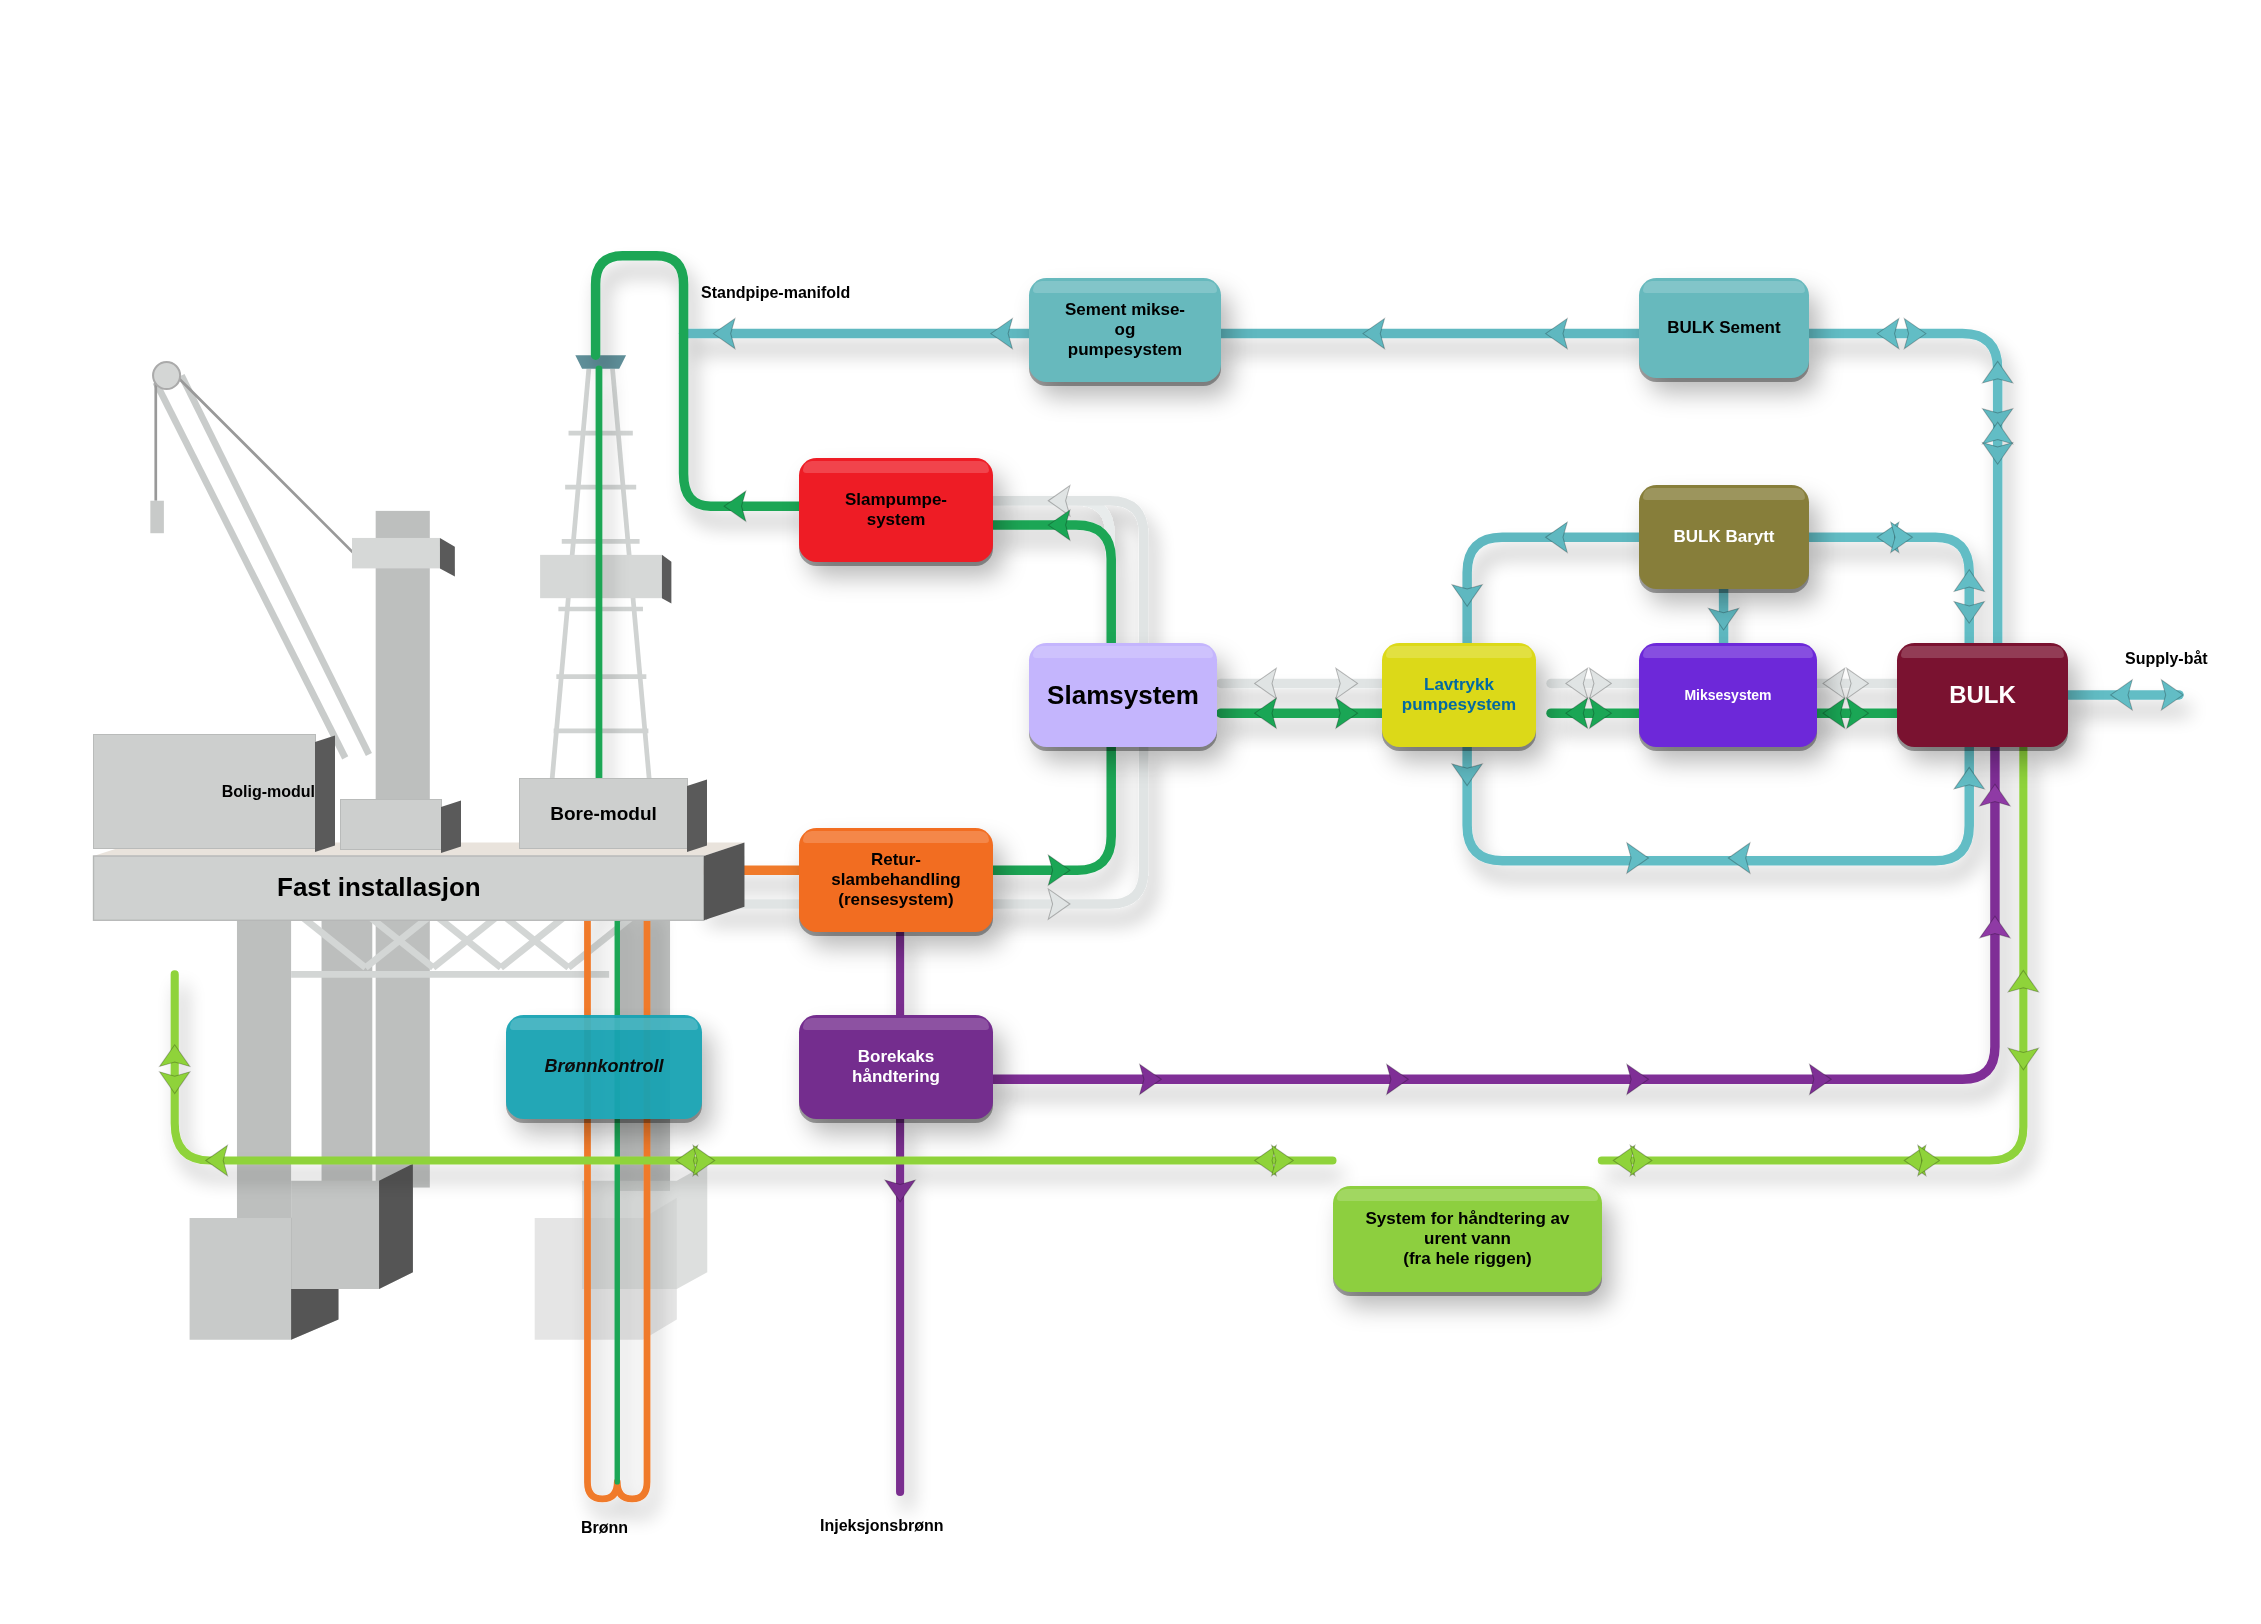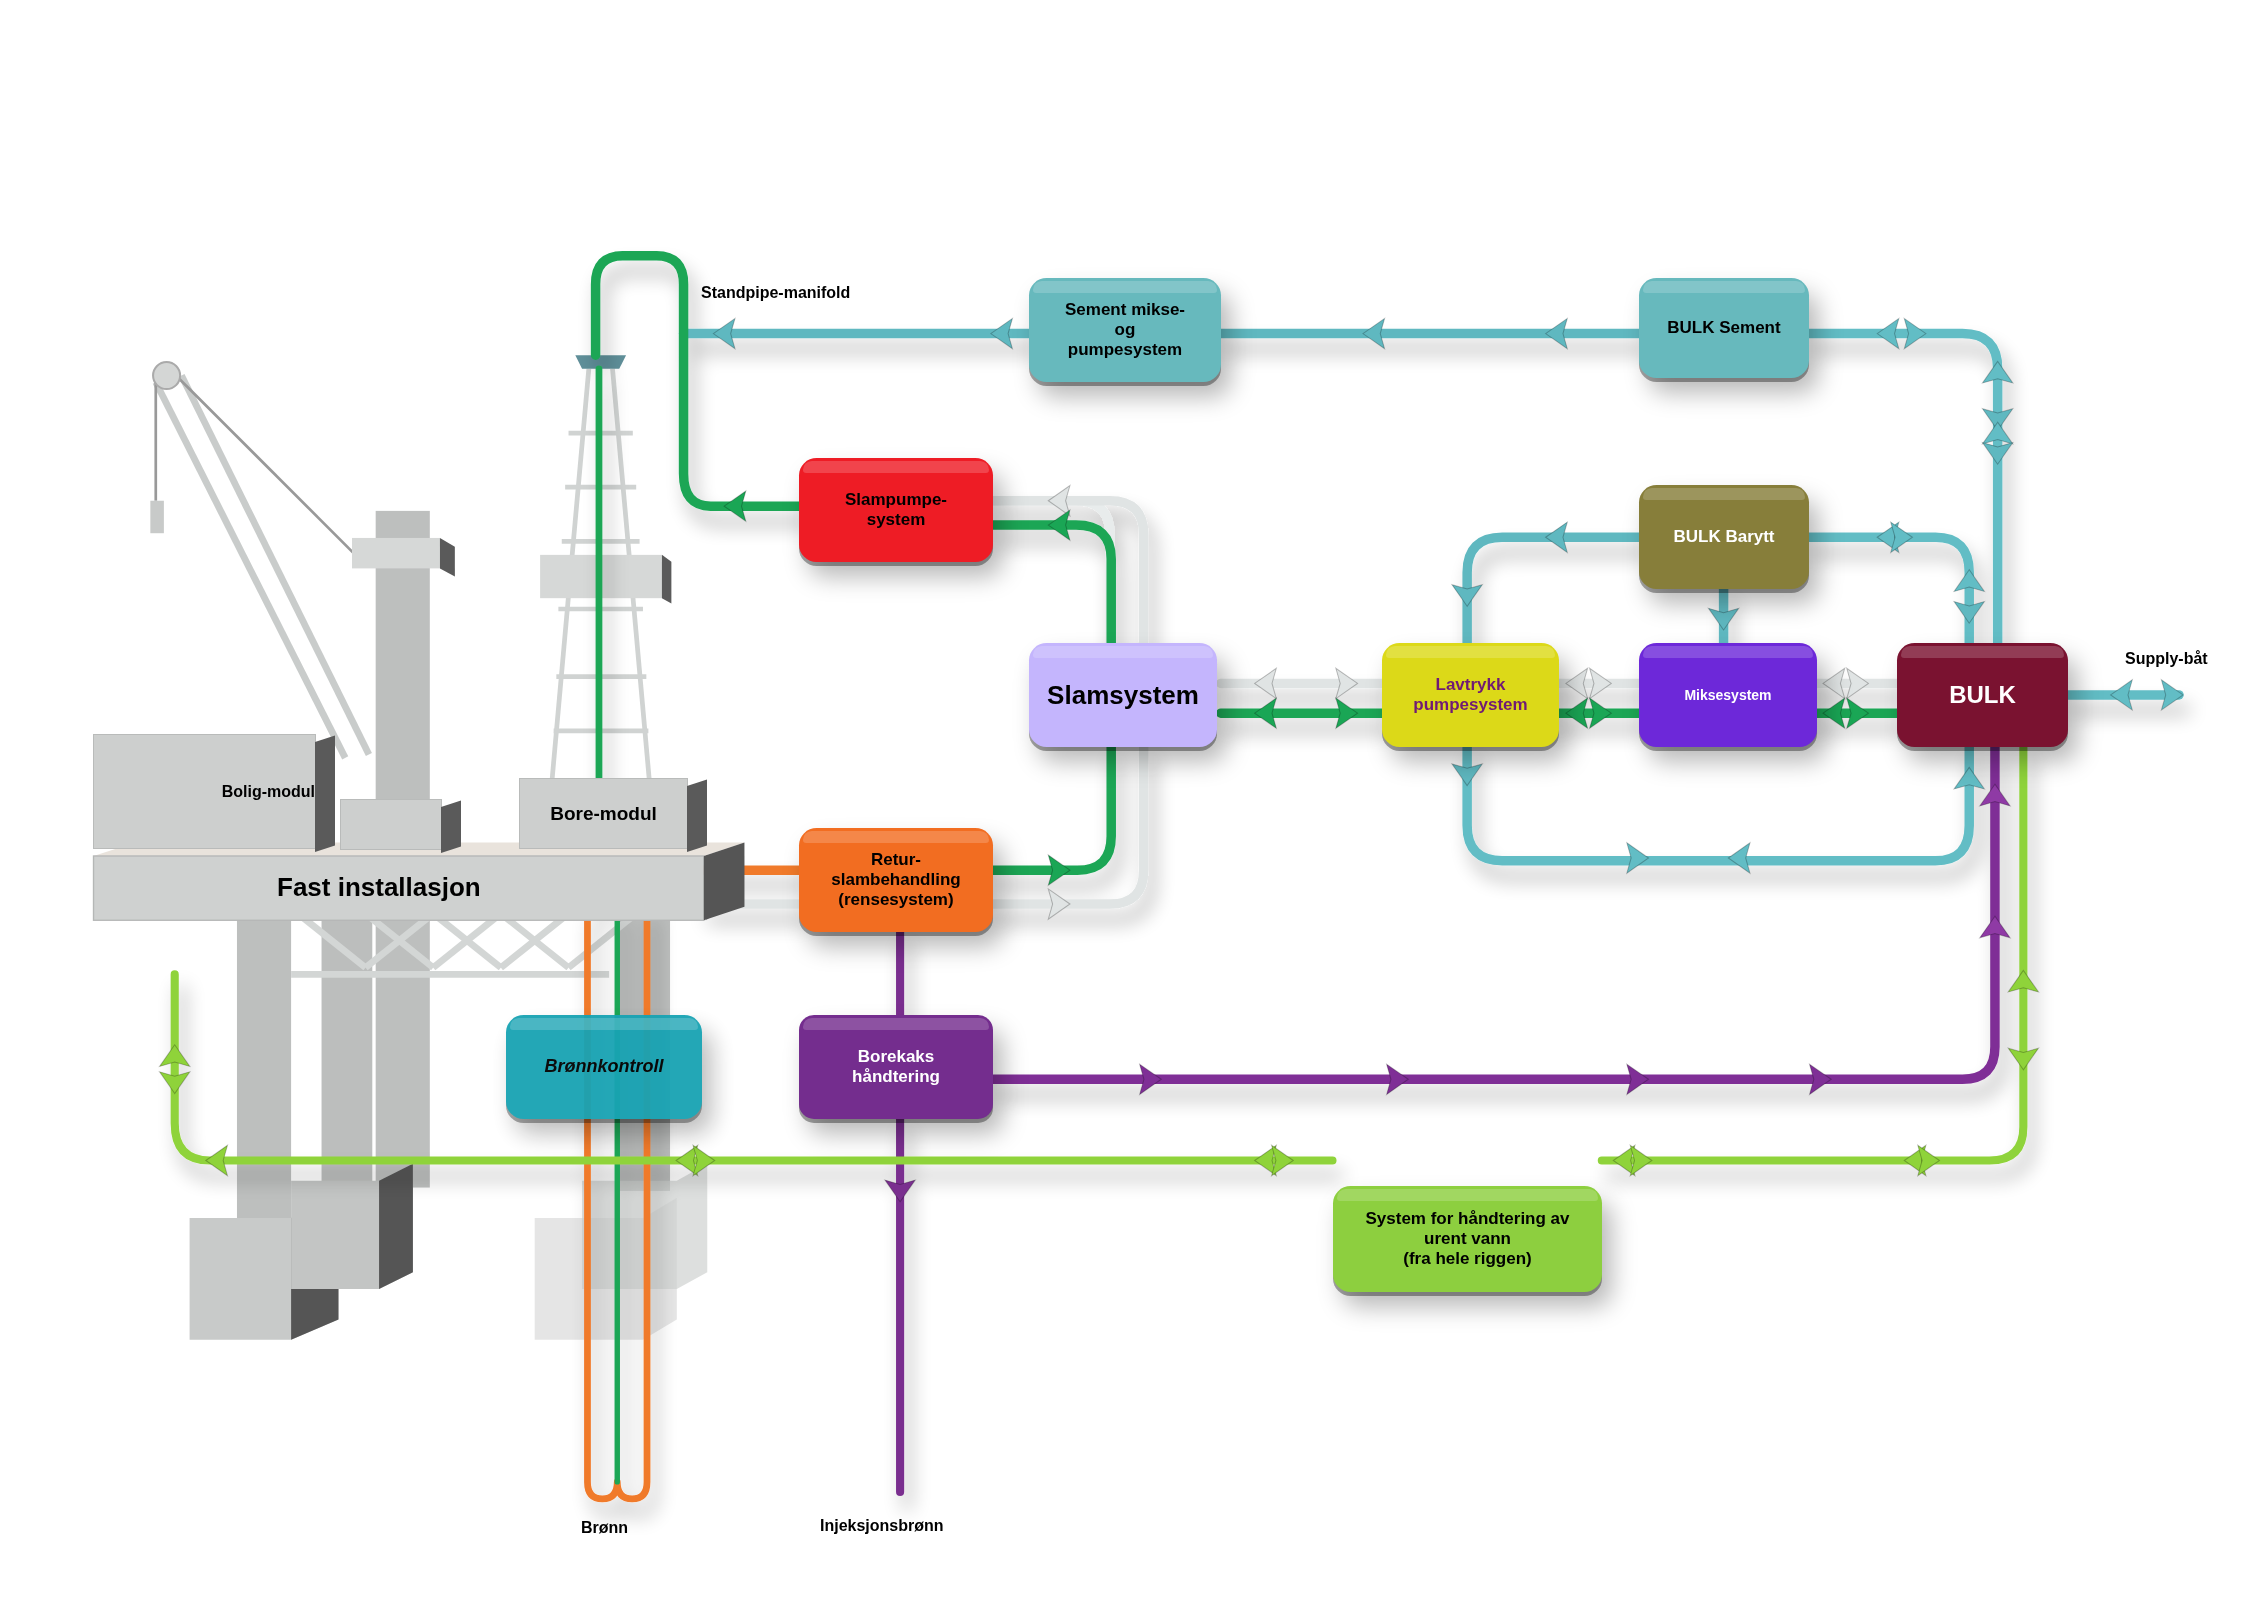--- a/index.html
+++ b/index.html
@@ -227,36 +227,36 @@
 <div class="box" id="b-slampumpe" style="left: 799px; top: 458px; width: 194px; height: 104px; font-size: 17px; background: rgb(238, 28, 37); color: rgb(0, 0, 0);">
     <span>Slampumpe-
 system</span>
   </div>
 <div class="box" id="b-bulk_barytt" style="left: 1639px; top: 485px; width: 170px; height: 104px; font-size: 17px; background: rgb(135, 126, 58); color: rgb(255, 255, 255);">
     <span>BULK Barytt</span>
   </div>
 <div class="box" id="b-slamsystem" style="left: 1029px; top: 643px; width: 188px; height: 104px; font-size: 26px; background: #c4b5fd; color: rgb(0, 0, 0);">
     <span>Slamsystem</span>
   </div>
-<div class="box" id="b-lavtrykk" style="left: 1382px; top: 643px; width: 177px; height: 104px; font-size: 17px; background: rgb(220, 217, 24); color: #701a75;">
+<div class="box" id="b-lavtrykk" style="left: 1382px; top: 643px; width: 154px; height: 104px; font-size: 17px; background: rgb(220, 217, 24); color: #0369a1;">
     <span>Lavtrykk
 pumpesystem</span>
   </div>
 <div class="box" id="b-miksesystem" style="left: 1639px; top: 643px; width: 178px; height: 104px; font-size: 14px; background: #6d28d9; color: rgb(255, 255, 255);">
     <span>Miksesystem</span>
   </div>
 <div class="box" id="b-bulk" style="left: 1897px; top: 643px; width: 171px; height: 104px; font-size: 24px; background: rgb(122, 18, 48); color: rgb(255, 255, 255);">
     <span>BULK</span>
   </div>
 <div class="box" id="b-retur" style="left: 799px; top: 828px; width: 194px; height: 104px; font-size: 17px; background: rgb(242, 109, 33); color: rgb(0, 0, 0);">
     <span>Retur-
 slambehandling
 (rensesystem)</span>
   </div>
-<div class="box" id="b-borekaks" style="left: 799px; top: 1015px; width: 194px; height: 104px; font-size: 17px; background: rgb(116, 45, 142); color: rgb(255, 255, 255); border-radius: 15px;">
+<div class="box" id="b-borekaks" style="left: 799px; top: 1015px; width: 194px; height: 104px; font-size: 17px; background: rgb(116, 45, 142); color: rgb(255, 255, 255);">
     <span>Borekaks
 håndtering</span>
   </div>
 <div class="box" id="b-bronnkontroll" style="left: 506px; top: 1015px; width: 196px; height: 104px; font-size: 18px; opacity: 0.95; background: rgb(24, 163, 179); color: rgb(0, 0, 0); font-style: italic;">
     <span>Brønnkontroll</span>
   </div>
 <div class="box" id="b-urent_vann" style="left: 1333px; top: 1186px; width: 269px; height: 106px; font-size: 17px; background: rgb(141, 207, 63); color: rgb(0, 0, 0);">
     <span>System for håndtering av
 urent vann
 (fra hele riggen)</span>

